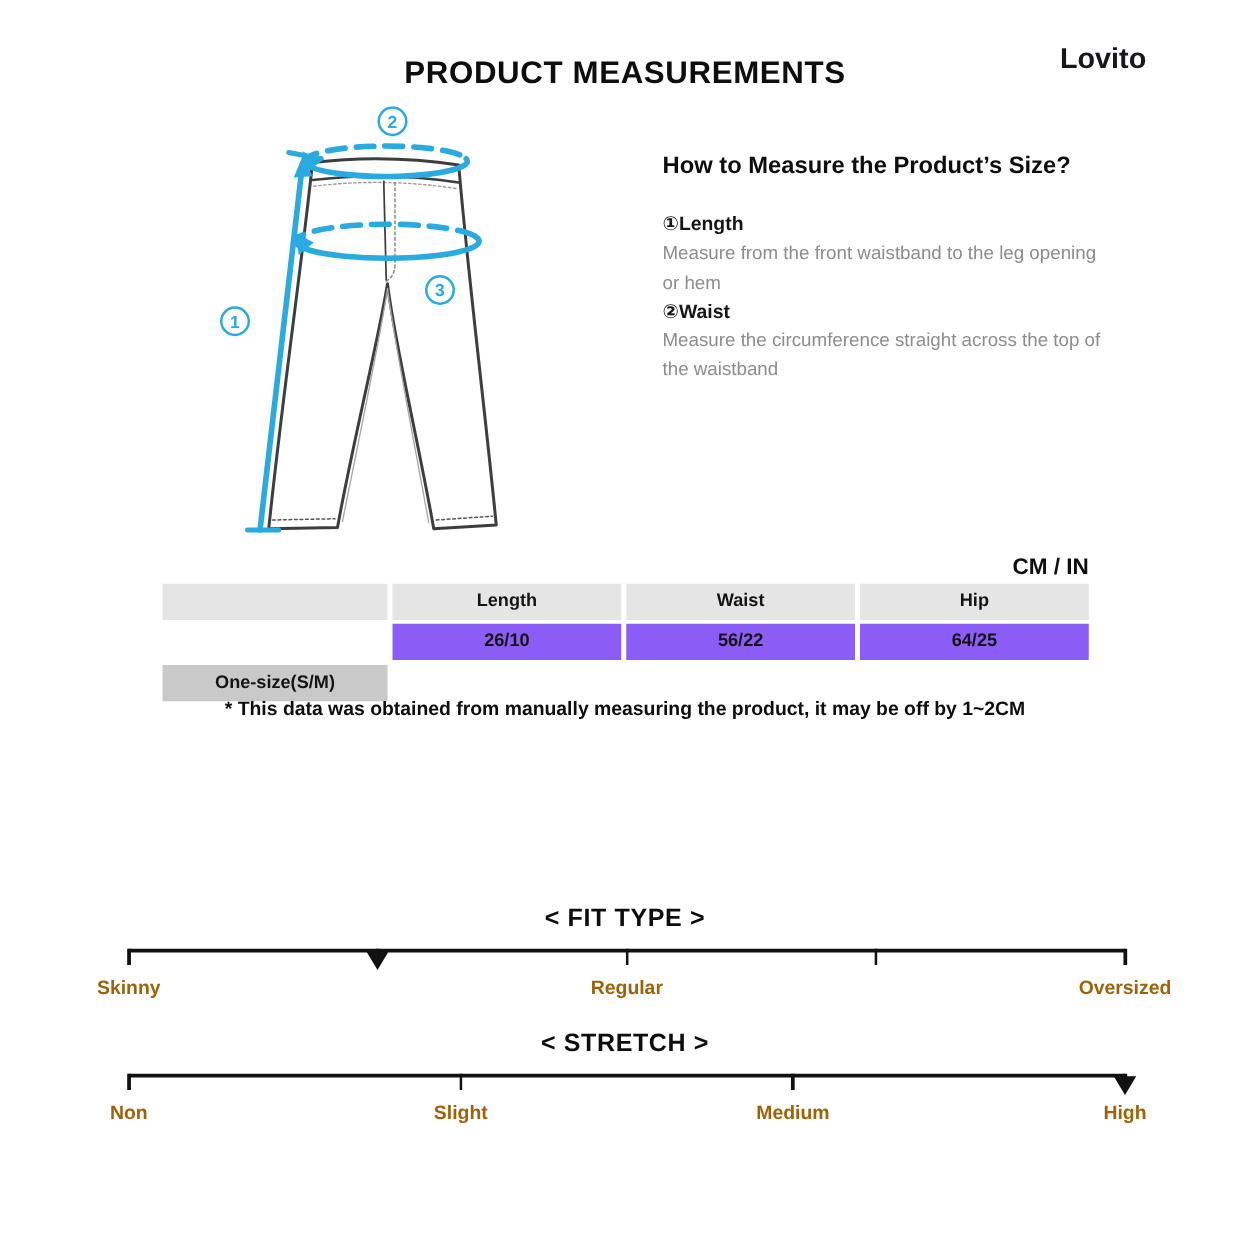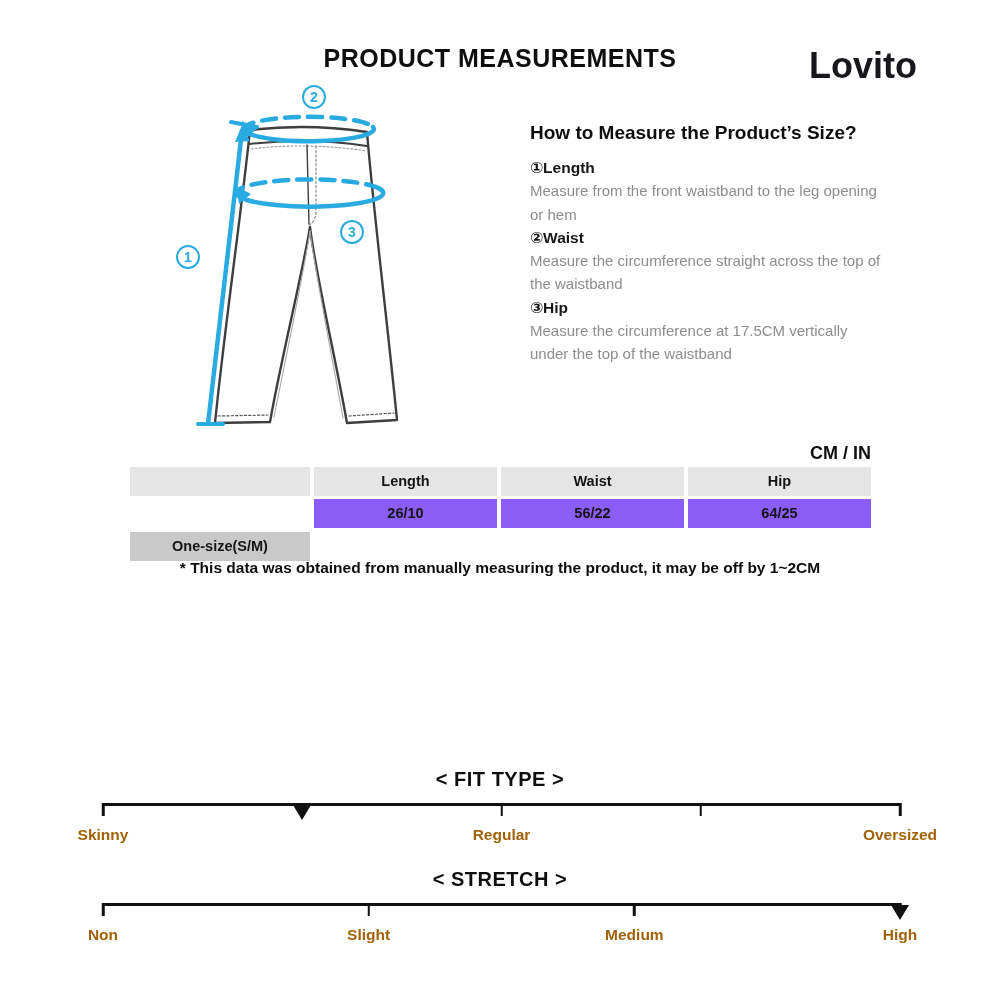--- a/index.html
+++ b/index.html
@@ -6,28 +6,28 @@
   .page{
     position:relative;width:1000px;height:1000px;background:#ffffff;overflow:hidden;
     font-family:"Liberation Sans","DejaVu Sans",sans-serif;color:#111;
   }
   
   .page-title{
     position:absolute;top:44px;left:0;width:100%;text-align:center;
     font-size:25px;font-weight:bold;letter-spacing:0.5px;color:#0e0e0e;
   }
   .brand-logo{
-    position:absolute;top:33px;right:83px;font-size:36px;font-weight:800;
-    letter-spacing:0px;color:#17171c;margin-top:12px;
+    position:absolute;top:33px;right:83px;font-size:23px;font-weight:800;
+    letter-spacing:0px;color:#17171c;
   }
   
   .diagram{position:absolute;left:165px;top:85px;width:335px;height:360px;}
   
   .guide{position:absolute;left:530px;top:122px;width:358px;}
-  .guide-heading{font-size:19px;font-weight:bold;color:#0e0e0e;margin:0 0 12px 0;}
+  .guide-heading{font-size:19px;font-weight:bold;color:#0e0e0e;margin:0 0 24px 0;}
   .guide-item-label{font-size:15.5px;font-weight:bold;color:#161616;line-height:23.3px;}
   .guide-item-desc{font-size:15px;color:#8d8d8d;line-height:23.3px;}
   
   .unit-label{
     position:absolute;top:443px;left:130px;width:741px;text-align:right;
     font-size:18px;font-weight:bold;color:#0e0e0e;
   }
   .size-table{
     position:absolute;top:467px;left:130px;width:741px;
     display:grid;grid-template-columns:180px 183px 183px 183px;gap:3px 4px;
@@ -38,21 +38,21 @@
   }
   .size-table .th{background:#e5e5e5;}
   .size-table .td{background:#8b5cf6;}
   .size-table .rowhead{background:#c9c9c9;margin-top:33px;}
   
   .footnote{
     position:absolute;top:559px;left:0;width:100%;text-align:center;
     font-size:15.5px;font-weight:bold;color:#0e0e0e;
   }
   
-  .scale{position:absolute;left:0;width:1000px;height:100px;margin-top:44px;}
+  .scale{position:absolute;left:0;width:1000px;height:100px;}
   .scale-title{
     position:absolute;top:0;left:0;width:100%;text-align:center;
     font-size:20px;font-weight:bold;letter-spacing:0.5px;color:#0e0e0e;white-space:pre;
   }
   .scale-line{position:absolute;top:35px;left:103px;width:797px;height:3px;background:#111;}
   .tick{position:absolute;top:0;width:2.5px;height:13px;background:#111;transform:translateX(-50%);}
   .marker{
     position:absolute;top:2px;width:0;height:0;transform:translateX(-50%);
     border-left:9px solid transparent;border-right:9px solid transparent;border-top:15px solid #111;
   }
@@ -121,24 +121,20 @@
   <div class="guide">
     <div class="guide-heading">How to Measure the Product’s Size?</div>
     <div>
       <div class="guide-item-label">①Length</div>
       <div class="guide-item-desc">Measure from the front waistband to the leg opening or hem</div>
     </div>
     <div>
       <div class="guide-item-label">②Waist</div>
       <div class="guide-item-desc">Measure the circumference straight across the top of the waistband</div>
     </div>
-    <div>
-      <div class="guide-item-label">③Hip</div>
-      <div class="guide-item-desc">Measure the circumference at 17.5CM vertically under the top of the waistband</div>
-    </div>
   </div>
 
   <div class="unit-label">CM / IN</div>
   <div class="size-table">
     <div class="cell th"></div>
     <div class="cell th">Length</div>
     <div class="cell th">Waist</div>
     <div class="cell th">Hip</div>
     <div class="cell td rowhead">One-size(S/M)</div>
     <div class="cell td">26/10</div>

